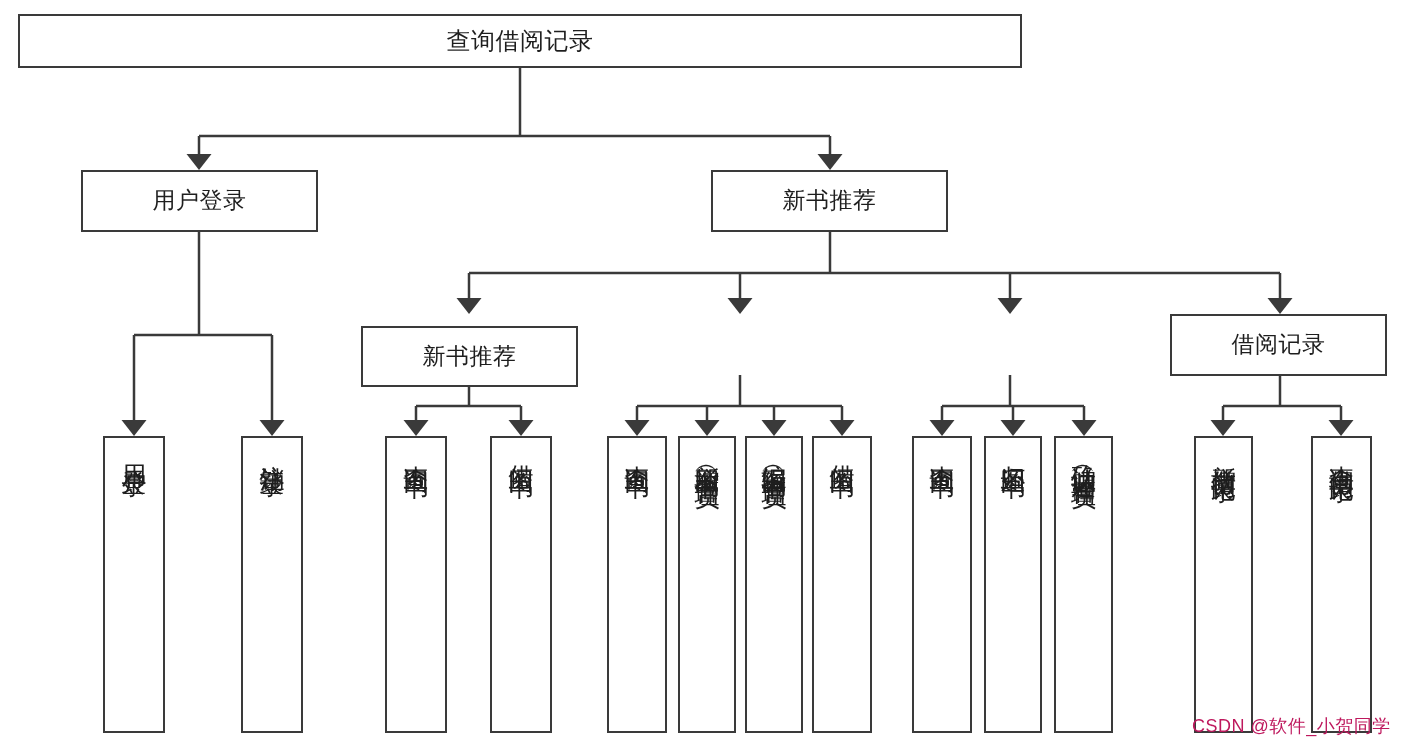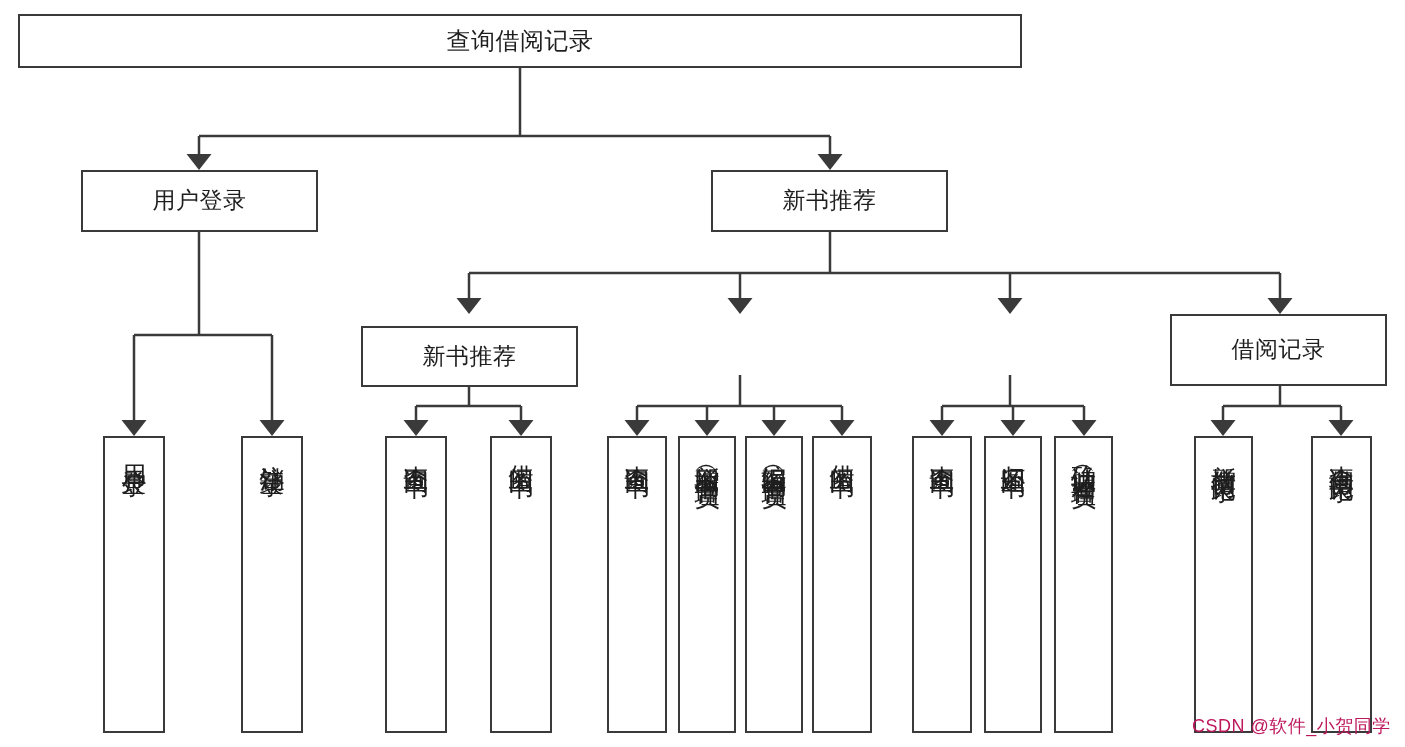--- a/index.html
+++ b/index.html
@@ -111,21 +111,21 @@
   <div class="node horiz" style="left:81px;top:170px;width:237px;height:62px;">
     <span class="lbl">用户登录</span>
   </div>
   <div class="node horiz" style="left:711px;top:170px;width:237px;height:62px;">
     <span class="lbl">新书推荐</span>
   </div>
 
   <div class="node horiz" style="left:361px;top:326px;width:217px;height:61px;">
     <span class="lbl">新书推荐</span>
   </div>
-  <div class="node horiz" style="left:1170px;top:314px;width:217px;height:72px;">
+  <div class="node horiz" style="left:1170px;top:314px;width:217px;height:62px;">
     <span class="lbl">借阅记录</span>
   </div>
 
   <div class="node vert" style="left:103px;top:436px;width:62px;height:297px;">
     <span class="lbl">用户登录</span>
   </div>
   <div class="node vert" style="left:241px;top:436px;width:62px;height:297px;">
     <span class="lbl">注销登录</span>
   </div>
 

